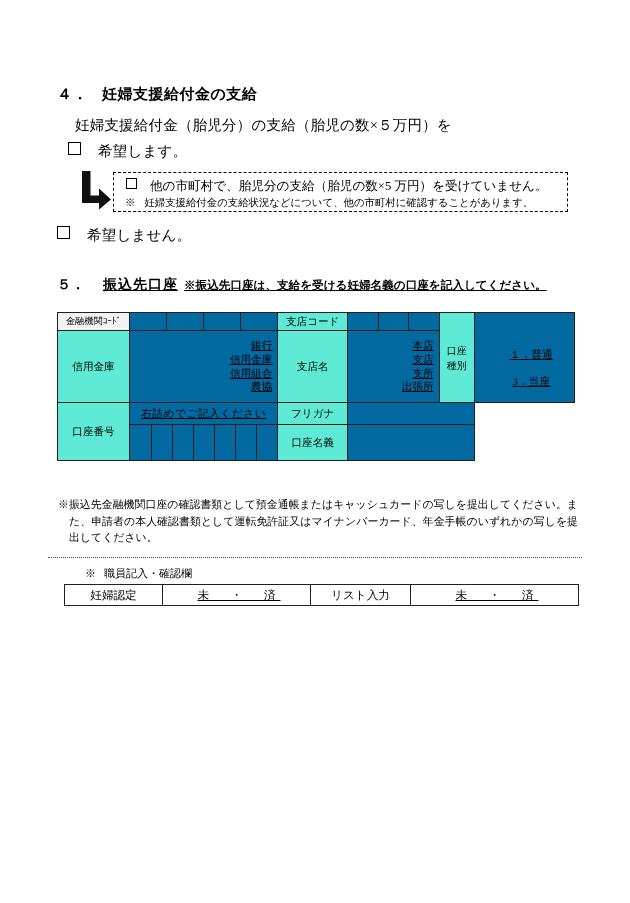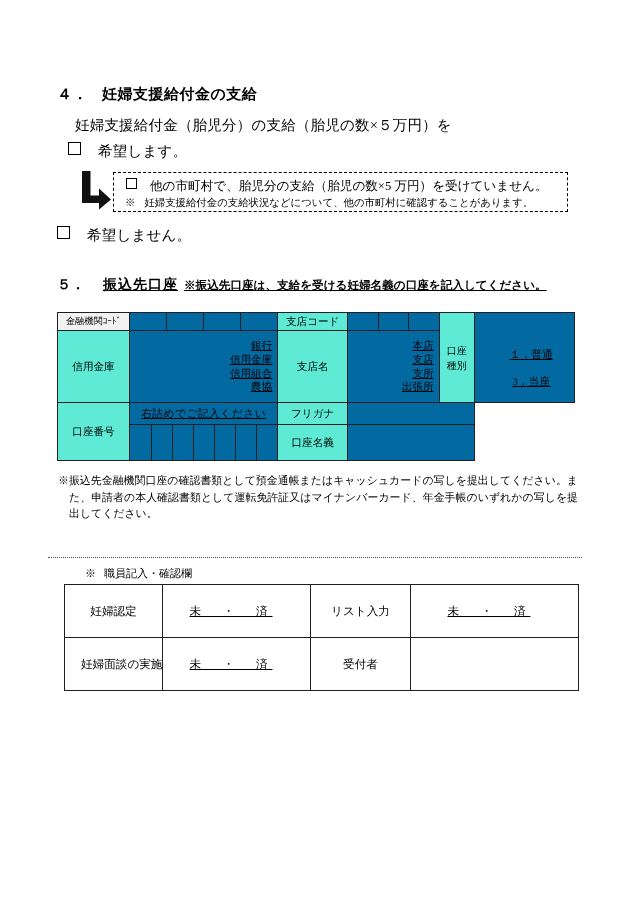--- a/index.html
+++ b/index.html
@@ -167,21 +167,21 @@
     font-size: 10px;
     line-height: 1.5;
   }
   .vlabel div { white-space: nowrap; }
   .rzume { font-size: 10.8px; letter-spacing: 0.4px; }
 
   
   .table-note {
     position: absolute;
     left: 58px;
-    top: 472px;
+    top: 496px;
     width: 520px;
     font-size: 10.9px;
     line-height: 1.52;
     text-align: justify;
     text-indent: 0;
   }
   .table-note p { margin: 0; padding-left: 11px; text-indent: -11px; }
 
   
   .dot-sep {
@@ -209,21 +209,21 @@
     width: 514px;
     border-collapse: collapse;
     table-layout: fixed;
     font-size: 11.6px;
   }
   .staff-table td {
     border: 1px solid #231f20;
     height: 20px;
     text-align: center;
     vertical-align: middle;
-    padding: 16px;
+    padding: 0;
     white-space: nowrap;
   }
   .staff-table td.mid {
     letter-spacing: 5px;
     padding-left: 5px;
     text-decoration: underline;
   }
 </style>
 </head>
 <body>
@@ -374,22 +374,16 @@
         <col style="width:100px">
         <col style="width:168px">
     </colgroup>
     <tbody>
       <tr>
         <td>妊婦認定</td>
         <td class="mid">未　・　済</td>
         <td>リスト入力</td>
         <td class="mid">未　・　済</td>
       </tr>
-      <tr>
-        <td>妊婦面談の実施</td>
-        <td class="mid">未　・　済</td>
-        <td>受付者</td>
-        <td></td>
-      </tr>
     </tbody>
   </table>
 
 </div>
 
 </body></html>

